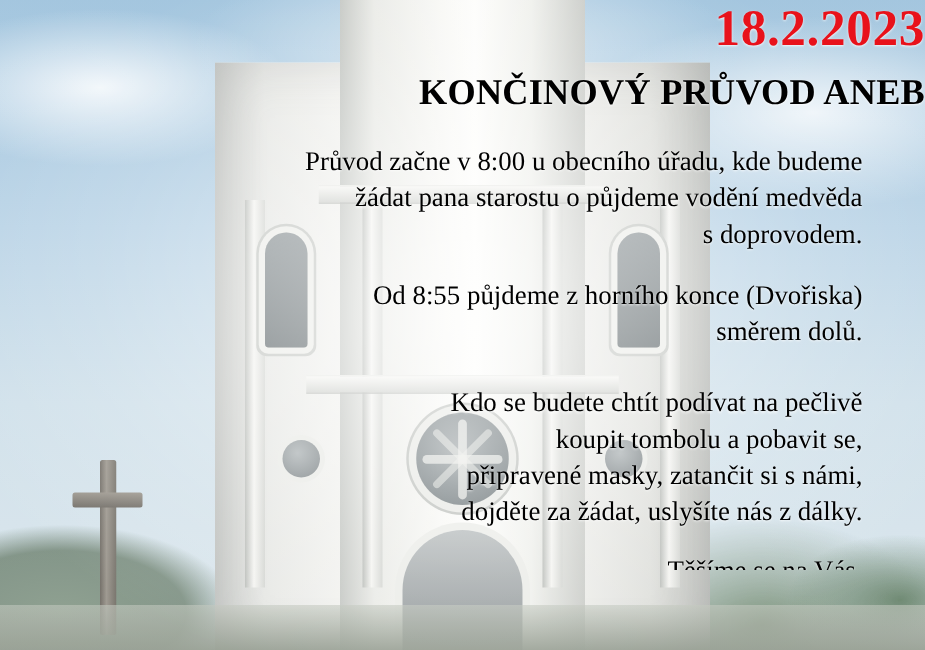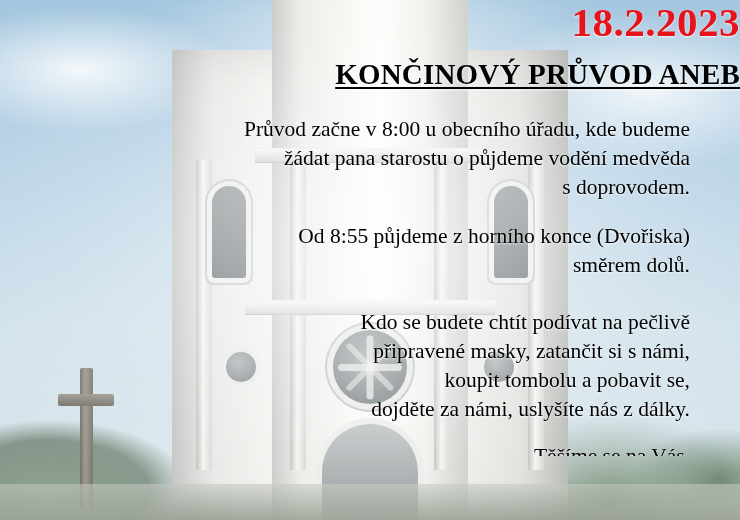--- a/index.html
+++ b/index.html
@@ -253,21 +253,20 @@
     color: #e8121b;
     letter-spacing: 0.5px;
     text-shadow: 0 1px 2px rgba(255,255,255,0.85);
   }
 
   .headline {
     margin: 12px 0 0;
     font-size: 29px;
     line-height: 37px;
     font-weight: bold;
-    text-decoration: underline;
     text-underline-offset: 3px;
     letter-spacing: 0.2px;
     text-shadow: 0 1px 2px rgba(255,255,255,0.8);
   }
   .headline span { display: block; }
 
   .para {
     margin: 22px auto 0;
     width: 640px;
     font-size: 21.5px;
@@ -342,23 +341,23 @@
       <span>s doprovodem.</span>
     </p>
 
     <p class="para p-second">
       <span>Od 8:55 půjdeme z horního konce (Dvořiska)</span>
       <span>směrem dolů.</span>
     </p>
 
     <p class="para p-third">
       <span>Kdo se budete chtít podívat na pečlivě</span>
+      <span>koupit tombolu a pobavit se,</span>
       <span>připravené masky, zatančit si s námi,</span>
-      <span>koupit tombolu a pobavit se,</span>
-      <span>dojděte za námi, uslyšíte nás z dálky.</span>
+      <span>dojděte za žádat, uslyšíte nás z dálky.</span>
     </p>
 
     <p class="para p-fourth">
       <span>Těšíme se na Vás.</span>
     </p>
 
   </div>
 </div>
 
 </body></html>

